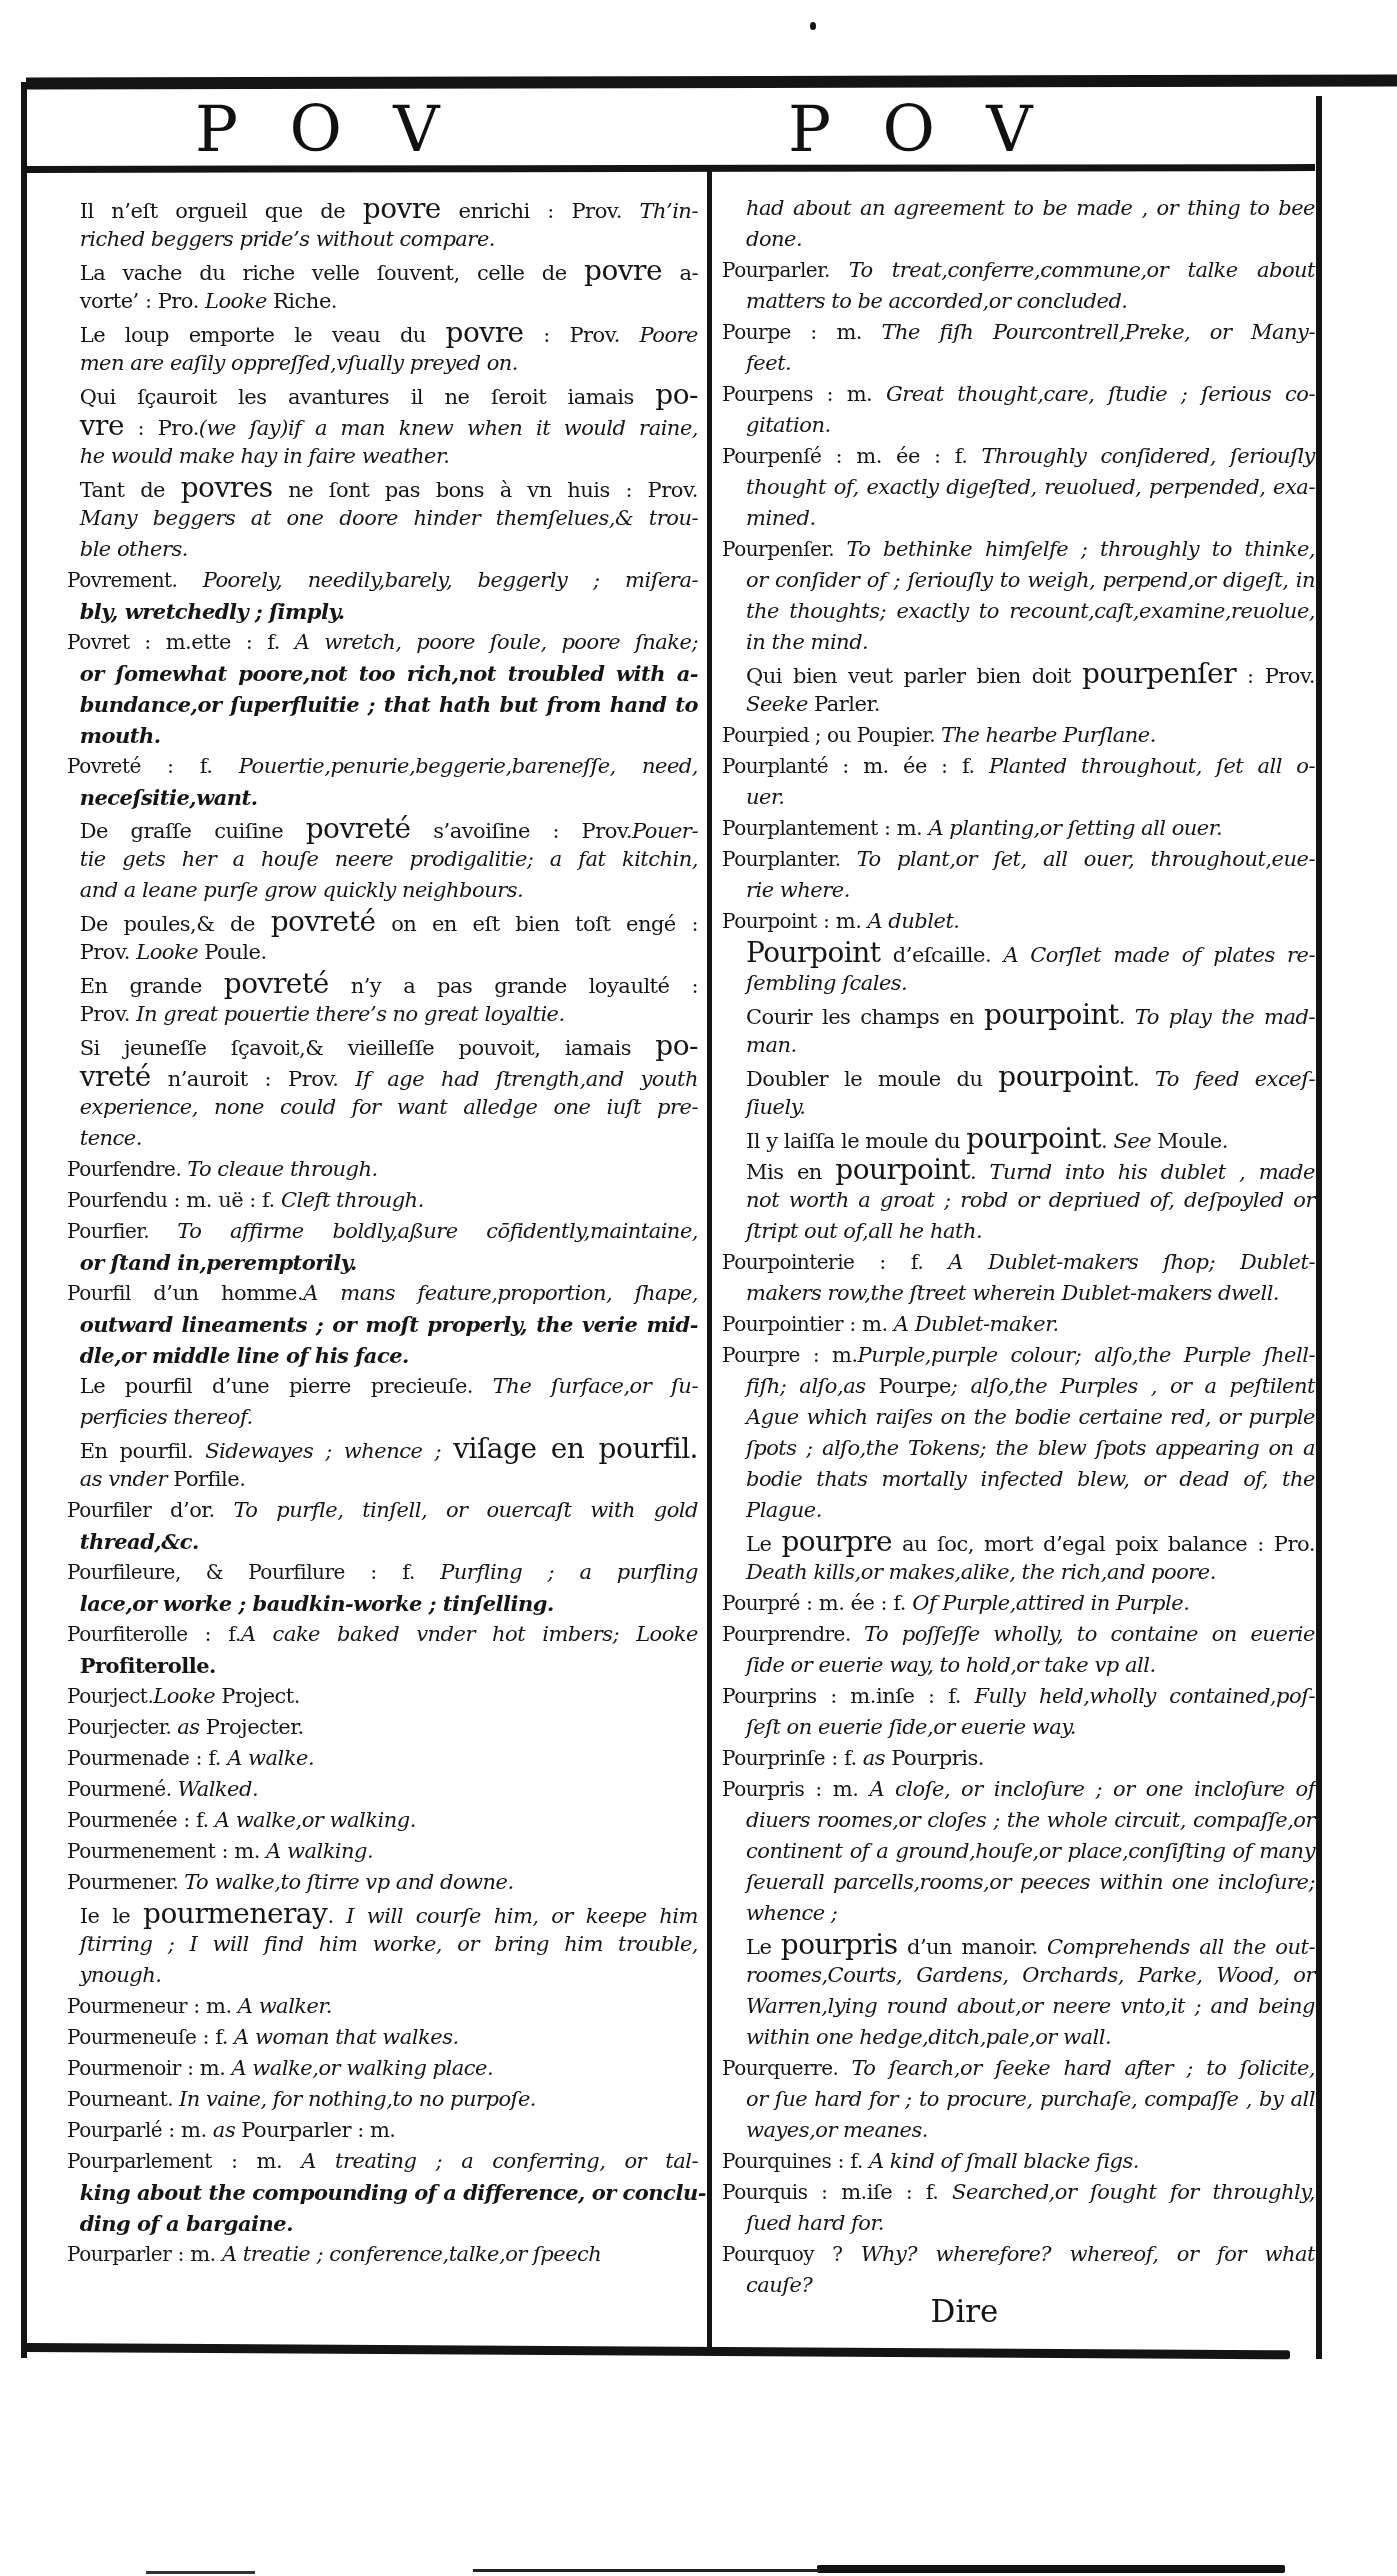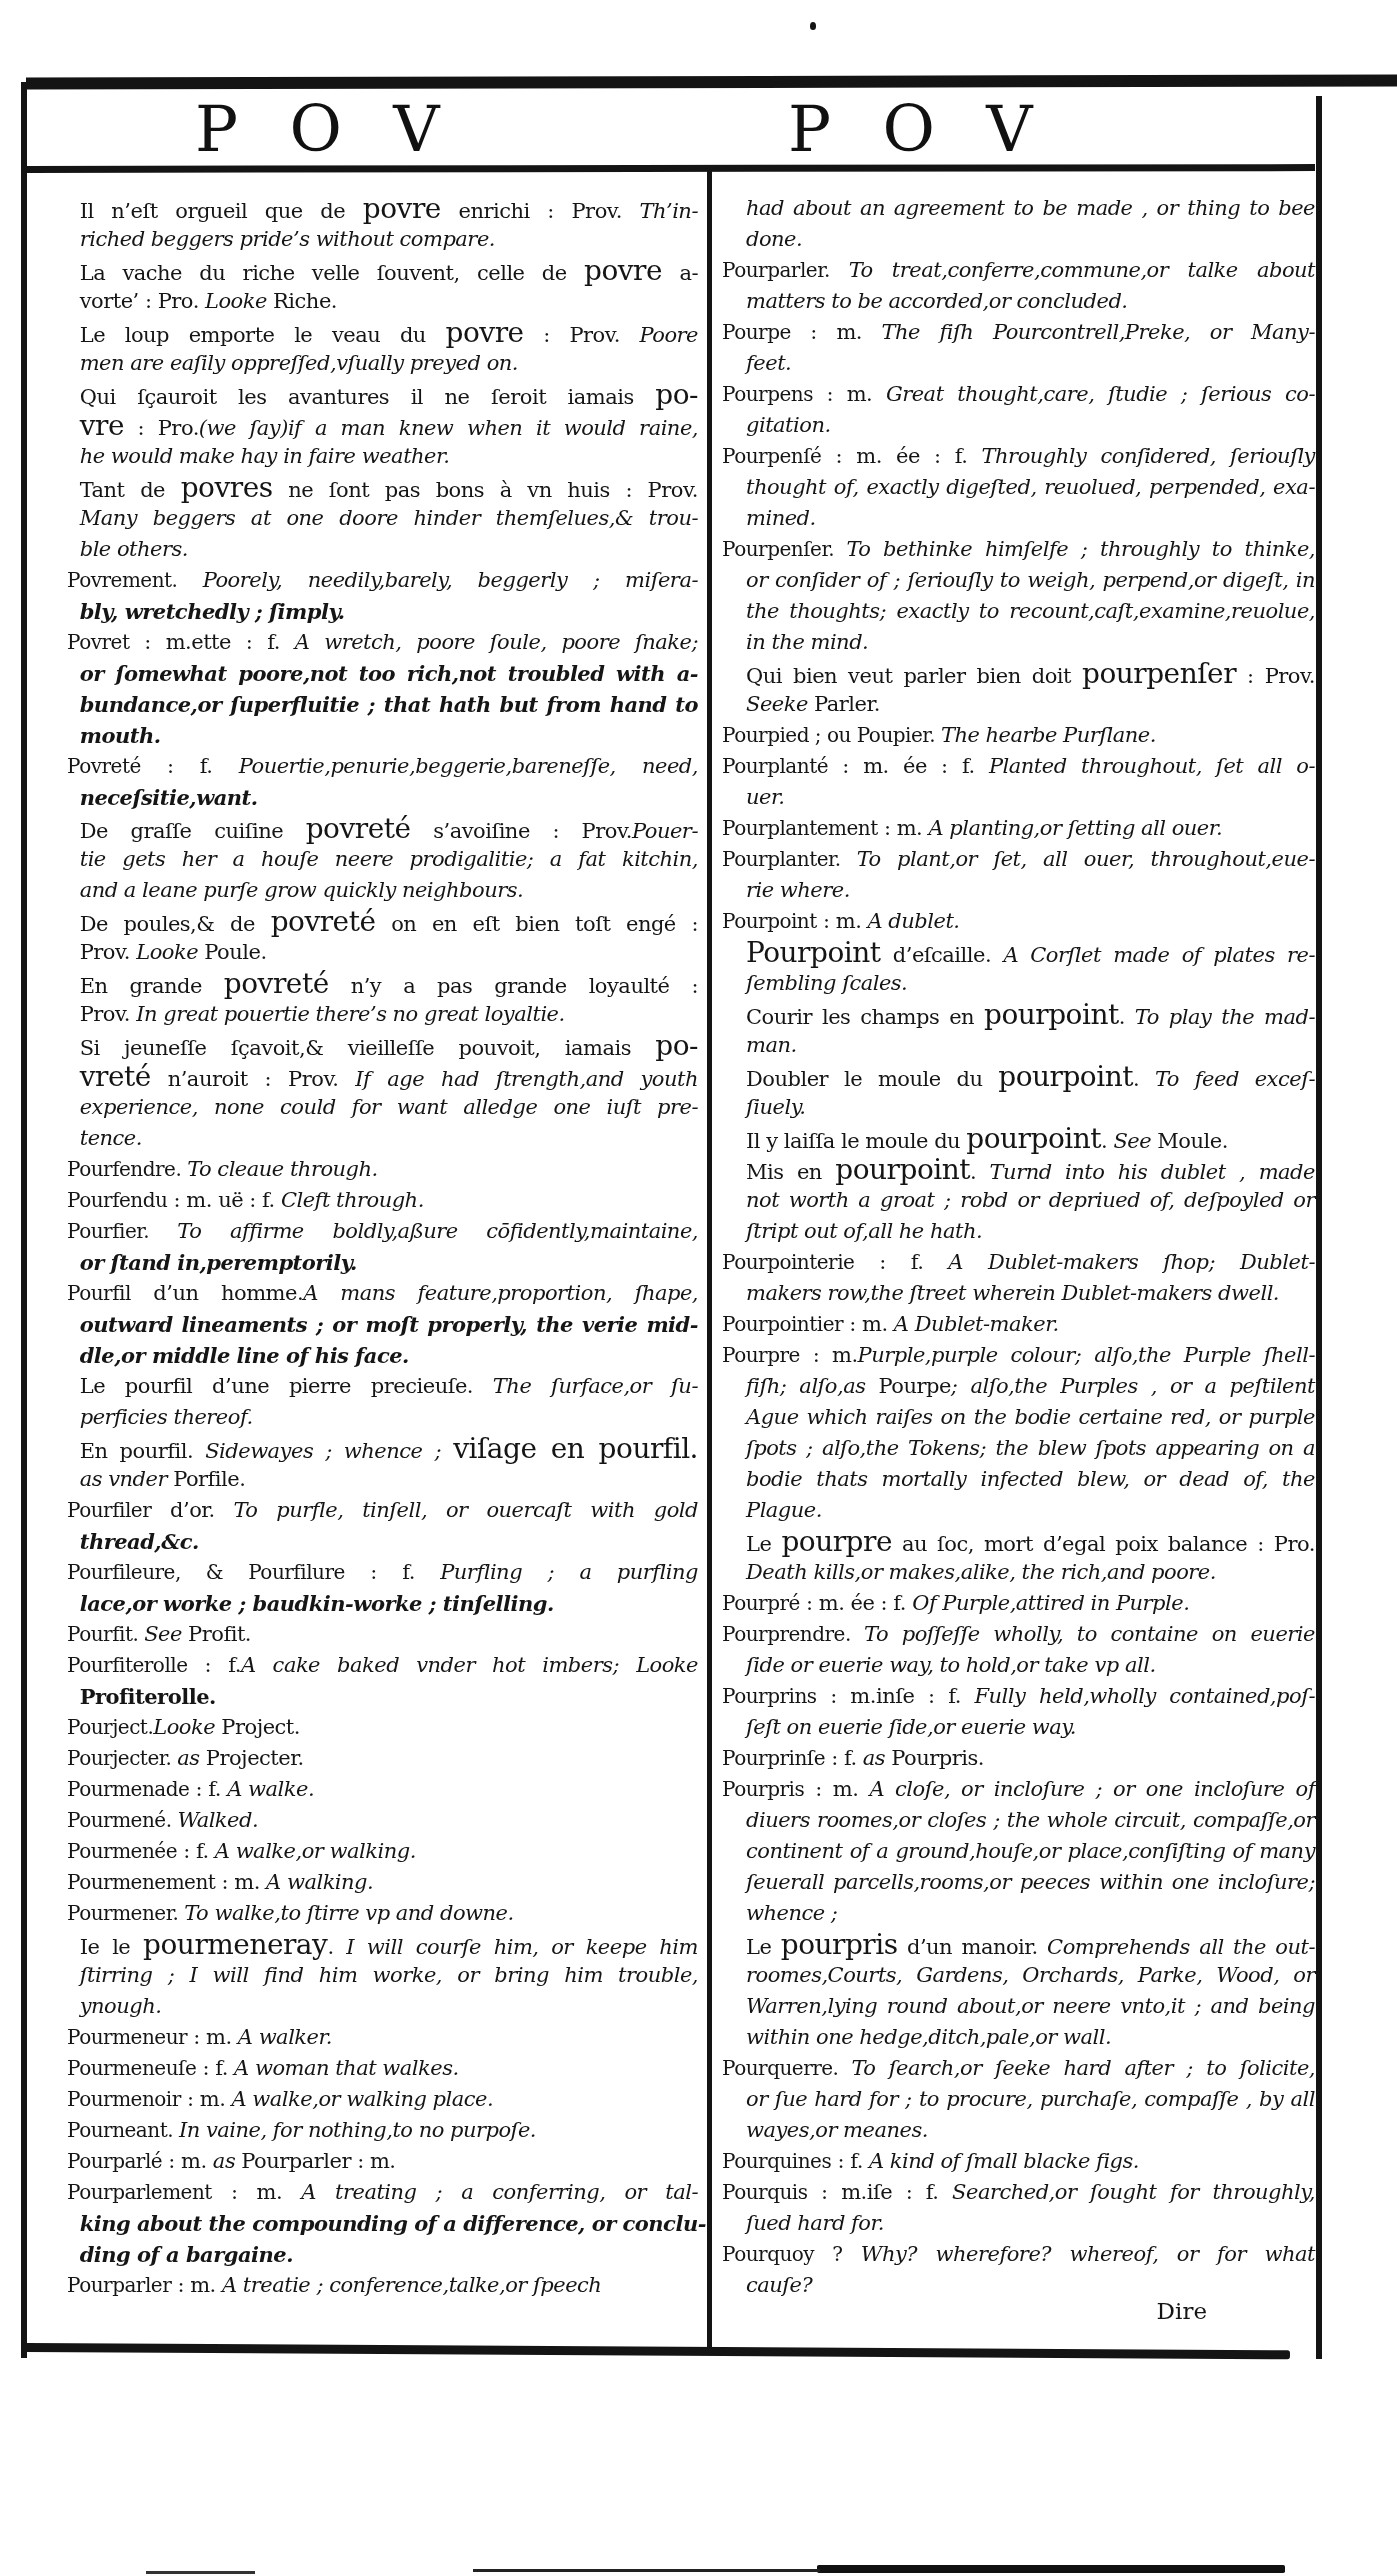--- a/index.html
+++ b/index.html
@@ -27,21 +27,21 @@
   .line.j{text-align-last:justify;}
   .col-left .c{padding-left:12.7px;font-weight:bold;}
   .col-right .c{padding-left:24px;}
   .col-left .s .line{padding-left:12.7px;}
   .col-right .s .line{padding-left:24px;}
   .i{font-style:italic;}
   .r{font-style:normal;}
   .h{font-style:normal;font-size:20px;}
   .b{font-style:normal;font-size:28px;}
   .catchword{position:absolute;left:722px;top:2296px;width:593px;height:31px;line-height:31px;
-             text-align:right;padding-right:108px;box-sizing:border-box;font-size:23px;}
+             text-align:center;padding-right:108px;box-sizing:border-box;font-size:31px;}
 </style>
 </head>
 <body>
 
 <div class="page">
   <div class="rule top-rule"></div>
   <div class="ink-dot"></div>
   <div class="header header-left">P O V</div>
   <div class="header header-right">P O V</div>
   <div class="rule mid-rule"></div>
@@ -129,23 +129,20 @@
       </div>
       <div class="ent e">
         <div class="line j"><span class="h">Pourfiler</span><span class="r"> d’or. </span><span class="i">To purfle, tinſell, or ouercaſt with gold</span></div>
         <div class="line c"><span class="i">thread,&amp;c.</span></div>
       </div>
       <div class="ent e">
         <div class="line j"><span class="h">Pourfileure, &amp; Pourfilure</span><span class="r"> : f. </span><span class="i">Purfling ; a purfling</span></div>
         <div class="line c"><span class="i">lace,or worke ; baudkin-worke ; tinſelling.</span></div>
       </div>
       <div class="ent e">
-        <div class="line"><span class="h">Pourfit. </span><span class="i">See </span><span class="r">Profit.</span></div>
-      </div>
-      <div class="ent e">
         <div class="line j"><span class="h">Pourfiterolle</span><span class="r"> : f.</span><span class="i">A cake baked vnder hot imbers; Looke</span></div>
         <div class="line c"><span class="r">Profiterolle.</span></div>
       </div>
       <div class="ent e">
         <div class="line"><span class="h">Pourject.</span><span class="i">Looke </span><span class="r">Project.</span></div>
       </div>
       <div class="ent e">
         <div class="line"><span class="h">Pourjecter. </span><span class="i">as </span><span class="r">Projecter.</span></div>
       </div>
       <div class="ent e">

